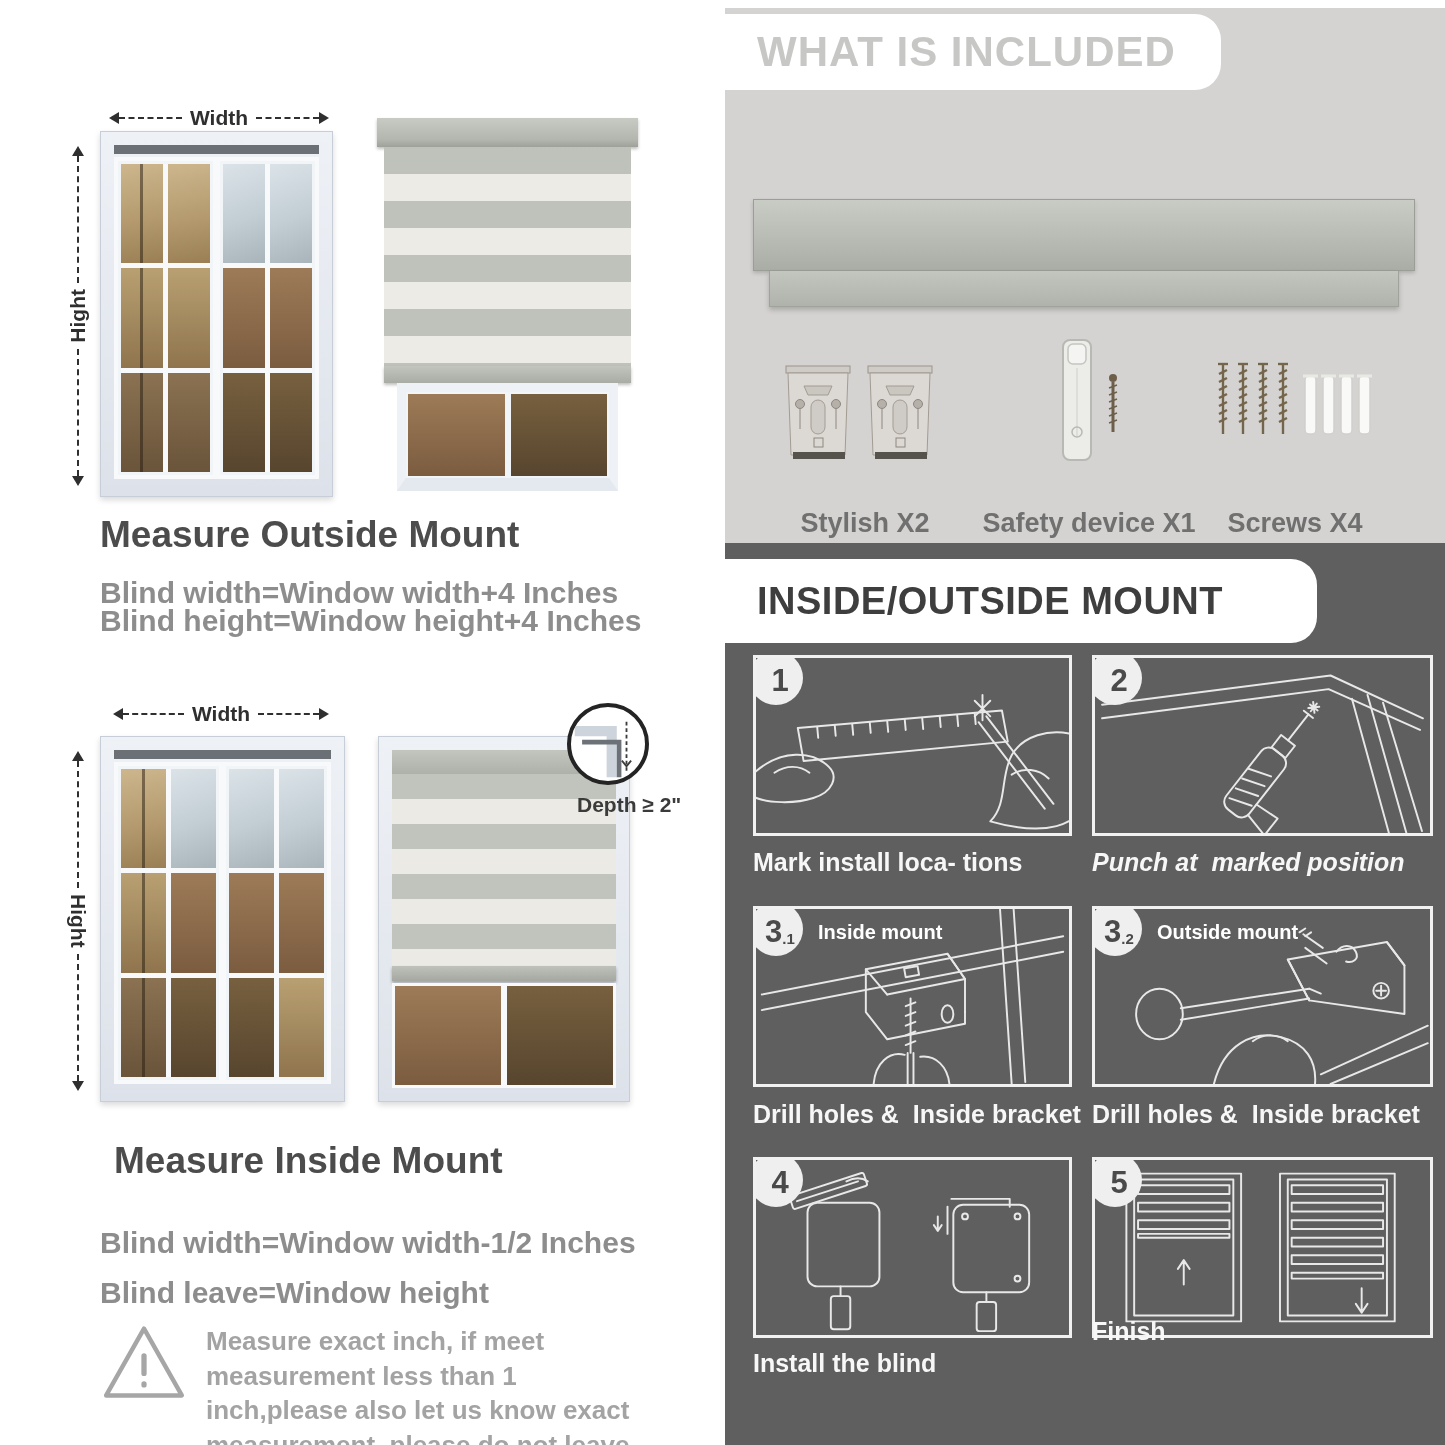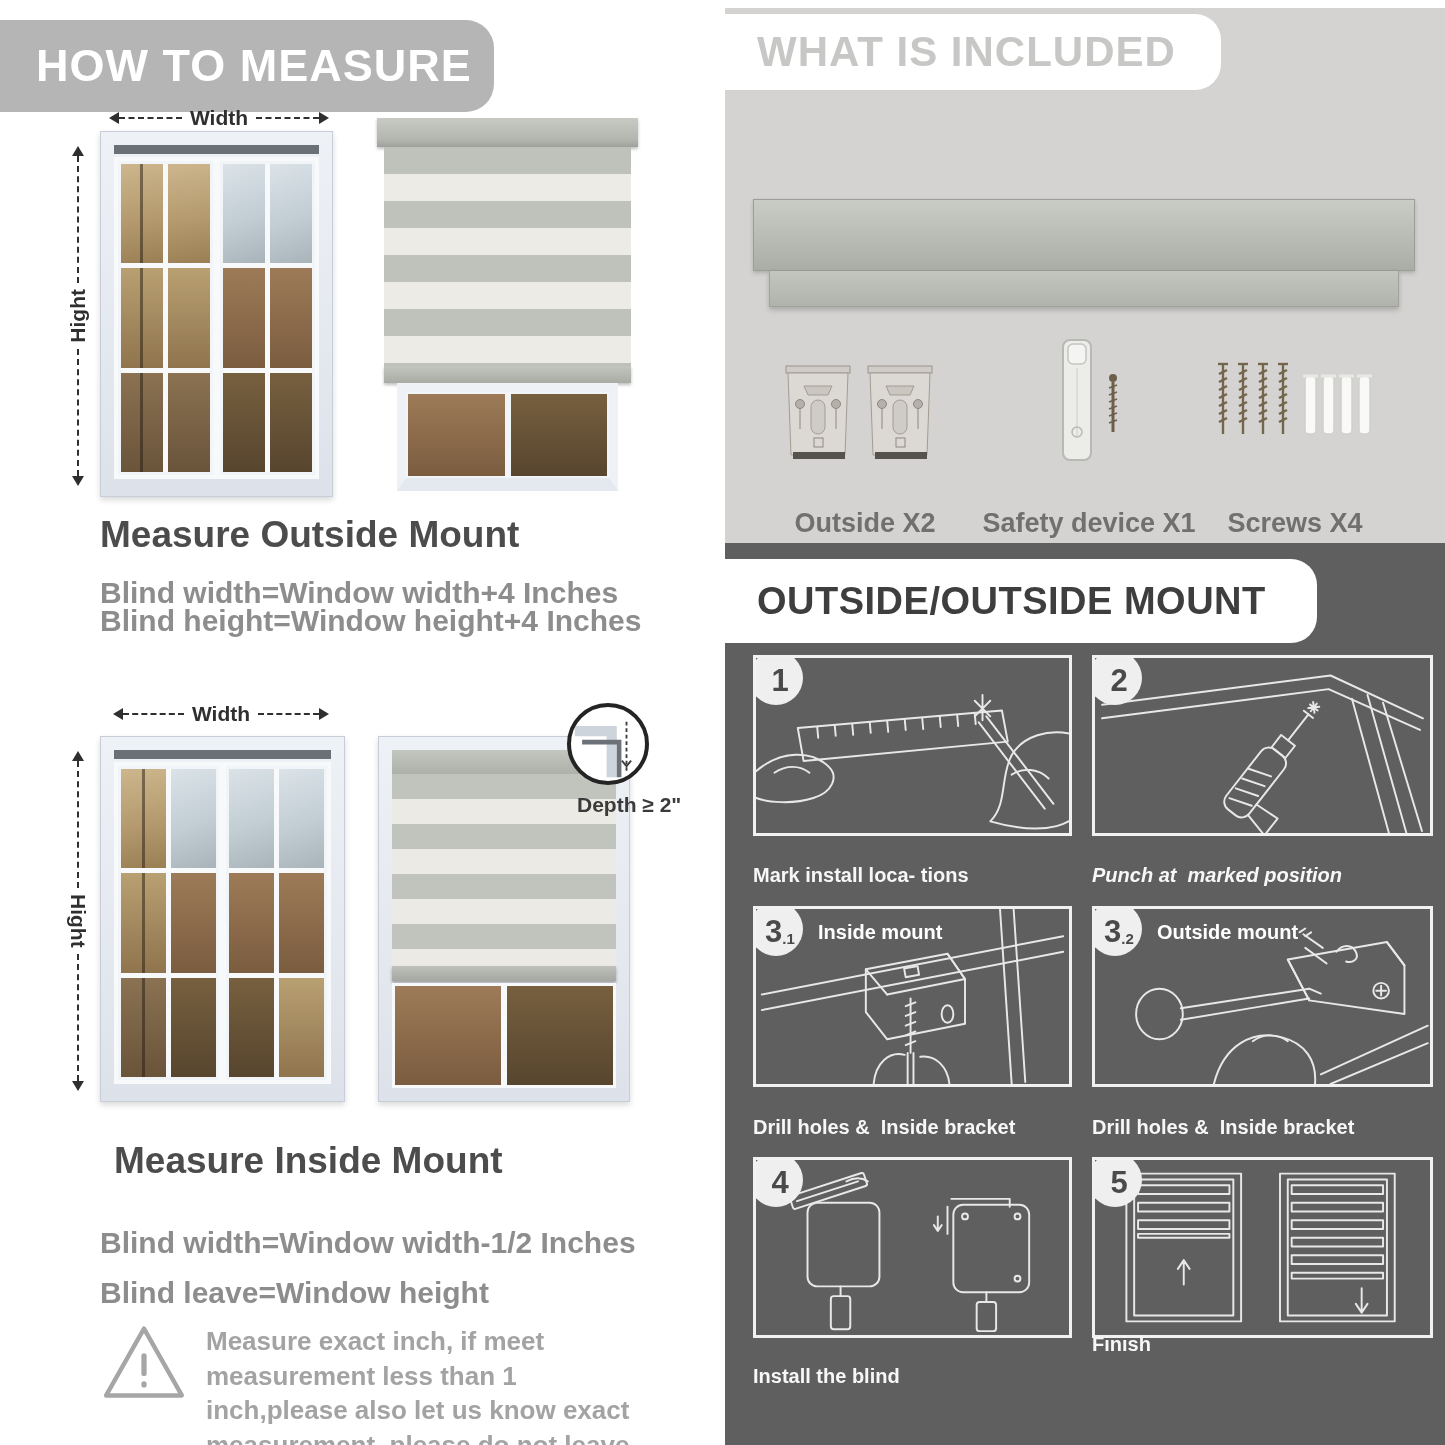--- a/index.html
+++ b/index.html
@@ -93,34 +93,31 @@
   .mnt-banner span { color:#3e3e3e; font-size:38px; font-weight:800; letter-spacing:.5px; }
 
   .panel { position:absolute; height:181px; border:3px solid #f1f1f1; overflow:hidden; }
   .p-col1 { left:28px; width:319px; }
   .p-col2 { left:367px; width:341px; }
   .badge { position:absolute; left:-7px; top:-7px; width:54px; height:54px; border-radius:50%;
     background:#efefef; display:flex; align-items:center; justify-content:center; }
   .badge .num { color:#4a4a4a; font-size:31px; font-weight:800; margin-left:8px; margin-top:6px; }
   .badge .sub { color:#4a4a4a; font-size:15px; font-weight:800; margin-top:18px; }
   .step-ttl { position:absolute; left:62px; top:12px; color:#fff; font-size:20px; font-weight:bold; }
-  .caption { position:absolute; color:#f7f7f7; font-size:20px; font-weight:bold; white-space:pre-wrap;margin-top:16px; }
+  .caption { position:absolute; color:#f7f7f7; font-size:25px; font-weight:bold; white-space:pre-wrap; }
   .c-col1 { left:28px; } .c-col2 { left:367px; }
   .art { position:absolute; inset:0; width:100%; height:100%; }
   .art path,.art line,.art rect,.art circle,.art ellipse,.art polyline,.art polygon
     { fill:none; stroke:#e8e8e8; stroke-width:2; stroke-linecap:round; stroke-linejoin:round; }
 </style>
 </head>
 <body>
 
 <div class="canvas">
 
-  <div class="abs howto-banner">
-    <span>HOW TO MEASURE</span>
-  </div>
 
   <div class="abs warrow" style="left:103px; top:106px; width:232px;">
     <span class="tri-l"></span>
       <span class="dash"></span>
     <span class="lbl">Width</span>
     <span class="dash"></span>
       <span class="tri-r"></span>
   </div>
   <div class="abs harrow" style="left:66px; top:140px; height:352px;">
     <span class="tri-u"></span>
@@ -328,28 +325,28 @@
           <rect x="146" y="16" width="11" height="58" rx="4"></rect>
       </g>
       <g stroke="#e8e8e5" stroke-width="3">
         <line x1="90" y1="16" x2="105" y2="16"></line>
           <line x1="108" y1="16" x2="123" y2="16"></line>
         <line x1="126" y1="16" x2="141" y2="16"></line>
           <line x1="144" y1="16" x2="159" y2="16"></line>
       </g>
     </svg>
 
-    <div class="item-label" style="left:140px;">Outside X2</div>
+    <div class="item-label" style="left:140px;">Stylish X2</div>
     <div class="item-label" style="left:364px;">Safety device X1</div>
     <div class="item-label" style="left:570px;">Screws X4</div>
   </div>
 
   <div class="abs right-bottom">
     <div class="mnt-banner">
-      <span>OUTSIDE/OUTSIDE MOUNT</span>
+      <span>INSIDE/OUTSIDE MOUNT</span>
     </div>
 
     <div class="panel p-col1" style="top:112px;">
       <svg class="art" viewBox="0 0 320 180">
         <path d="M-5 120 C 25 92, 58 96, 74 112 C 84 122, 78 138, 58 144 C 40 150, 10 150, -5 142"></path>
         <path d="M18 118 C 30 110, 44 110, 54 118"></path>
         <polygon points="42,72 252,54 258,86 48,106"></polygon>
         <g>
           <line x1="62" y1="71" x2="63" y2="82"></line>
             <line x1="80" y1="69" x2="81" y2="80"></line>

